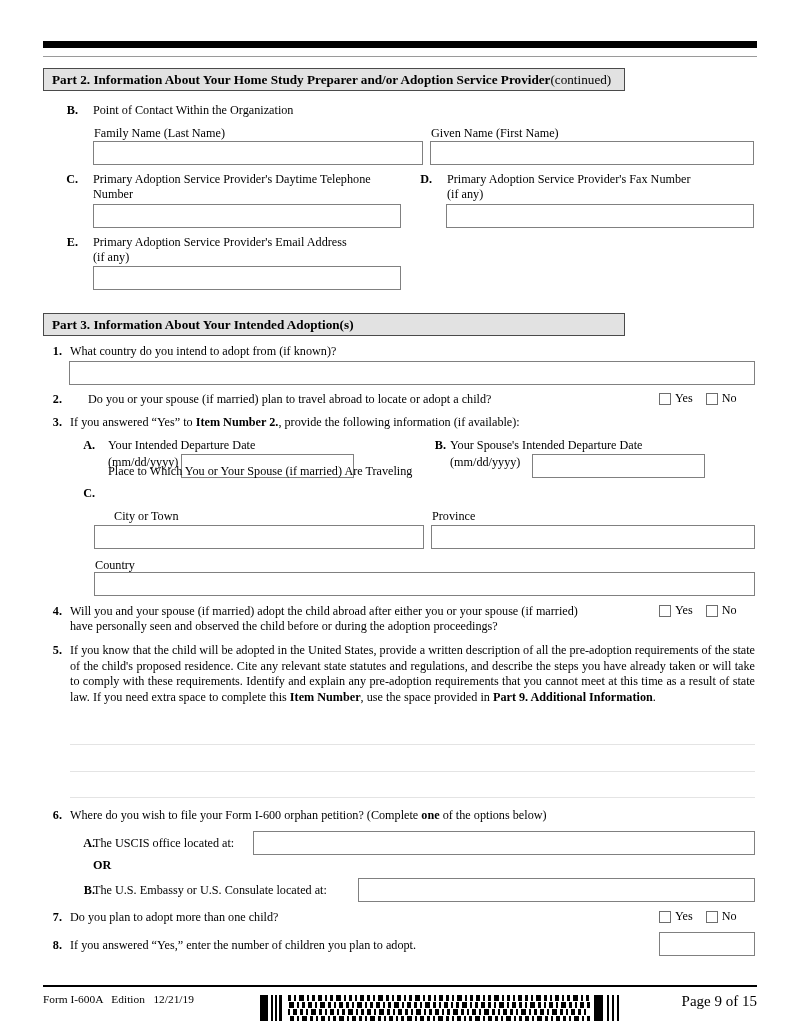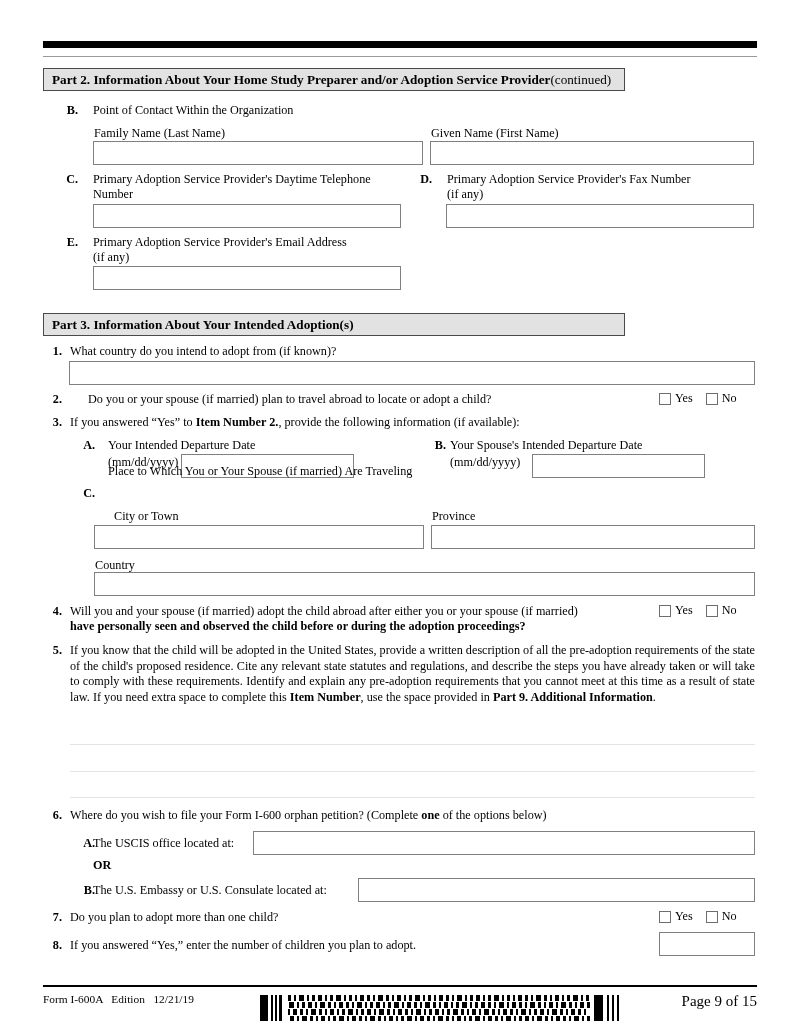--- a/index.html
+++ b/index.html
@@ -200,21 +200,21 @@
   <div class="box" style="left:94px; top:525px; width:330px;"></div>
 
   <div class="lbl" style="left:432px; top:509px;">Province</div>
   <div class="box" style="left:431px; top:525px; width:324px;"></div>
 
   <div class="lbl" style="left:95px; top:558px;">Country</div>
   <div class="box" style="left:94px; top:572px; width:661px;"></div>
 
   <div class="itemnum" style="left:44px; top:604px; width:18px;">4.</div>
   <div class="txt" style="left:70px; top:604px; width:590px;">Will you and your spouse (if married) adopt the child abroad after either you or your spouse (if married)</div>
-  <div class="txt" style="left:70px; top:619px; width:590px;font-weight:bold;">have personally seen and observed the child before or during the adoption proceedings?</div>
+  <div class="txt" style="left:70px; top:619px; width:590px;">have personally seen and observed the child before or during the adoption proceedings?</div>
   <div class="ynbox" style="left:659px; top:603px;">
     <span class="cbx"></span>
     <span class="ynlabel">Yes</span>
     <span class="cbx"></span>
     <span>No</span>
   </div>
 
   <div class="itemnum" style="left:44px; top:643px; width:18px;">5.</div>
   <div class="txt" style="left:70px; top:643px; width:685px; text-align:justify;"><span>If you know that the child will be adopted in the United States, provide a written description of all the pre-adoption requirements of the state of the child's proposed residence.  Cite any relevant state statutes and regulations, and describe the steps you have already taken or will take to comply with these requirements.  Identify and explain any pre-adoption requirements that you cannot meet at this time as a result of state law.  If you need extra space to complete this </span><b>Item Number</b><span>, use the space provided in </span><b>Part 9. Additional Information</b><span>.</span></div>
 

